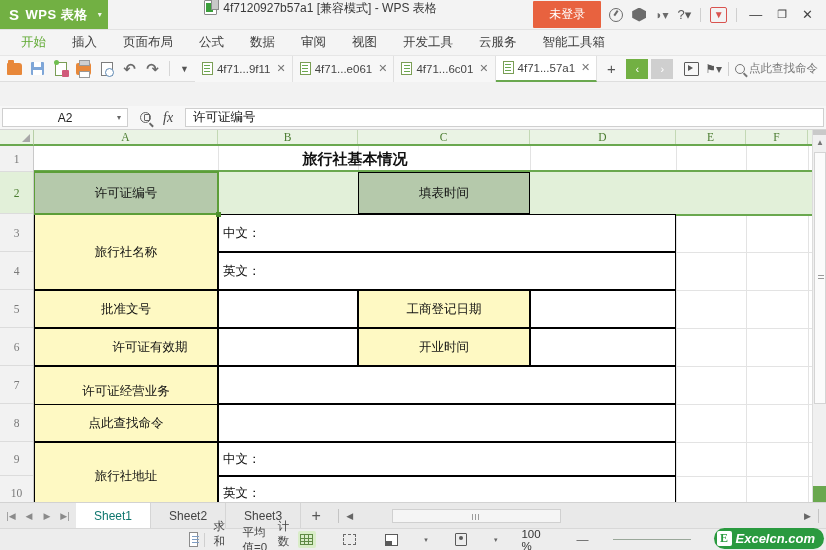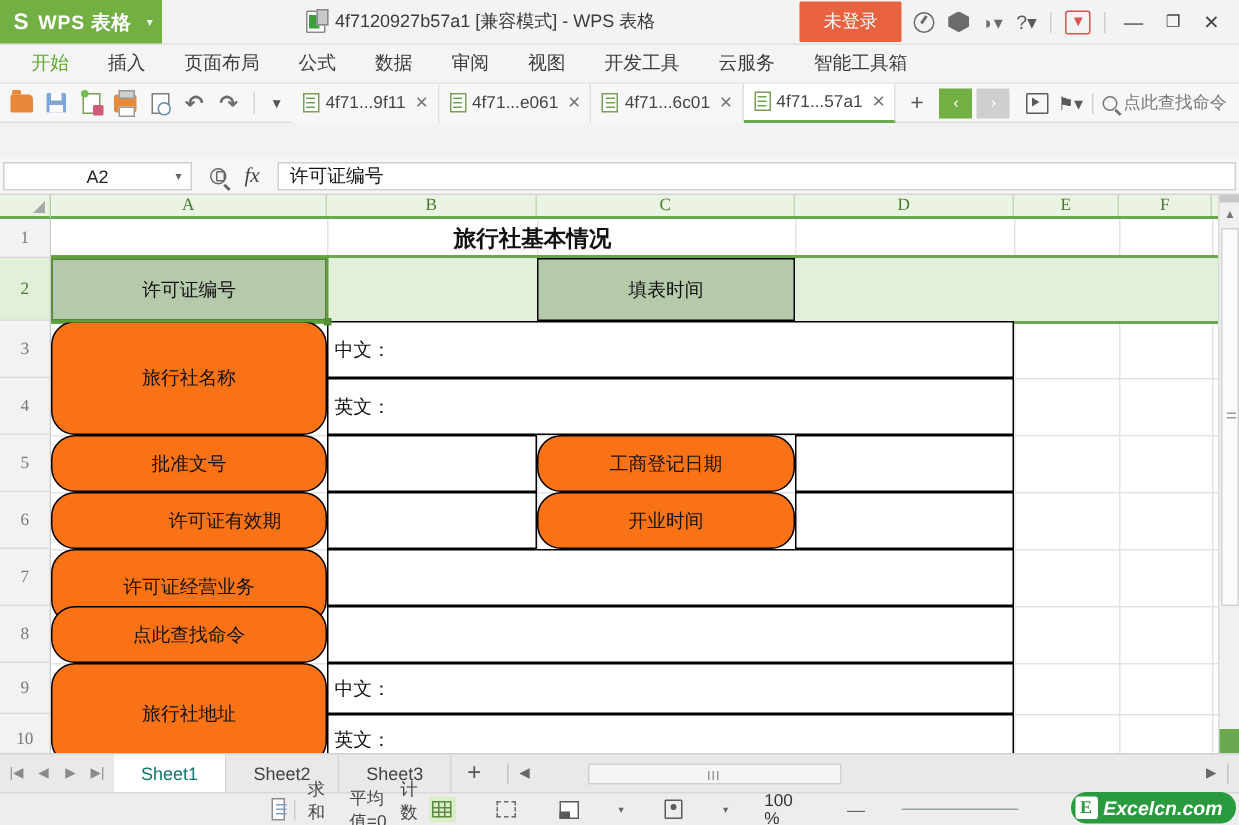--- a/index.html
+++ b/index.html
@@ -20,21 +20,21 @@
     position: relative;
   }
   .wps-logo {
     width: 108px; background: #72b043; color: #fff;
     display: flex; align-items: center; gap: 6px; padding-left: 9px;
     font-size: 13px; font-weight: bold; letter-spacing: .5px;
   }
   .wps-logo .s-mark { font-size: 15px; font-weight: bold; }
   .wps-logo .caret { margin-left: 4px; font-size: 8px; font-weight: normal; opacity:.9; }
   .title-center {
-    flex: 1; display: flex; align-items: center; justify-content: center;
+    flex: 1; display: flex; justify-content: center;
     gap: 6px; font-size: 12px; color: #3a3a3a;
   }
   .doc-icon {
     width: 13px; height: 15px; position: relative; display:inline-block;
     background: #fff; border: 1px solid #8a8a8a; border-radius: 1px;
   }
   .doc-icon:before{
     content:""; position:absolute; left:1px; top:2px; width:7px; height:9px;
     background:#3c9f3c;
   }
@@ -174,21 +174,21 @@
     background:#f2f2f2;
   }
   .rowhdr.selected { background:#e2f0d9; color:#4a7c2f; }
   .cells { position:absolute; left:34px; top:16px; right:0; bottom:0; overflow:hidden; }
   .cell {
     position:absolute; display:flex; align-items:center; font-size:12.5px; color:#111;
     overflow:hidden; white-space:nowrap;
   }
   .cell.center { justify-content:center; }
   .cell.left { justify-content:flex-start; padding-left:4px; }
-  .cell.gray { background:#f97316;border-radius:16px; }
+  .cell.gray { background:#fef9c3; }
   .cell.bordered { border:1px solid #000; }
   .cell.grayselrow { background:#b5c9ab; }
   .cell.title { font-size:15px; font-weight:bold; font-family:"Liberation Serif", "DejaVu Serif", serif; }
   .gridline-v { position:absolute; top:0; bottom:0; width:1px; background:#e3e3e3; }
   .gridline-h { position:absolute; left:0; right:0; height:1px; background:#e3e3e3; }
   .selrow-band { position:absolute; background:#e2f0d9; }
   .selrow-line { position:absolute; height:2px; background:#6aa84f; }
   .selbox {
     position:absolute; border:2px solid #5c9e38; pointer-events:none;
   }
@@ -240,21 +240,21 @@
   .statusbar {
     height: 22px; background:#ededed; display:flex; align-items:center;
     border-top:1px solid #d8d8d8; position:relative; font-size:11.5px; color:#444;
   }
   .sb-left { width: 310px; }
   .sb-stat-icon {
     width:13px;height:15px;border:1px solid #8c8c8c;background:#fff;position:relative;margin-right:6px;
   }
   .sb-stat-icon:after{content:"";position:absolute;left:2px;top:3px;width:7px;height:1px;background:#7f9ec4;box-shadow:0 3px 0 #7f9ec4,0 6px 0 #7f9ec4;}
   .sb-stats { display:flex; align-items:center; gap:9px; }
-  .sb-right { margin-left:auto; display:flex; align-items:center; gap:24px; padding-right:18px; }
+  .sb-right { margin-left:auto; display:flex; align-items:center; gap:24px; padding-right:6px; }
   .vbtn { width:19px;height:17px;display:flex;align-items:center;justify-content:center;cursor:pointer;border-radius:2px;}
   .vbtn.on { background:#d9edc8; }
   .vb-grid { width:13px;height:11px;border:1.4px solid #5f8a45;position:relative; }
   .vb-grid:after{content:"";position:absolute;left:3px;top:-1px;width:1px;height:11px;background:#5f8a45;box-shadow:4px 0 0 #5f8a45;}
   .vb-grid:before{content:"";position:absolute;left:-1px;top:3px;width:13px;height:1px;background:#5f8a45;box-shadow:0 3px 0 #5f8a45;}
   .vb-grid2 { width:13px;height:11px;border:1.4px dashed #6a6a6a;position:relative; }
   .vb-page { width:13px;height:12px;border:1.4px solid #5a5a5a;position:relative;background:#fff;}
   .vb-page:after{content:"";position:absolute;left:-1px;bottom:-1px;width:7px;height:5px;background:#5a5a5a;}
   .vb-read { width:12px;height:13px;border:1.4px solid #5a5a5a;border-radius:1px;position:relative;}
   .vb-read:after{content:"";position:absolute;left:3.5px;top:2px;width:4px;height:4px;border-radius:50%;background:#5a5a5a;}

